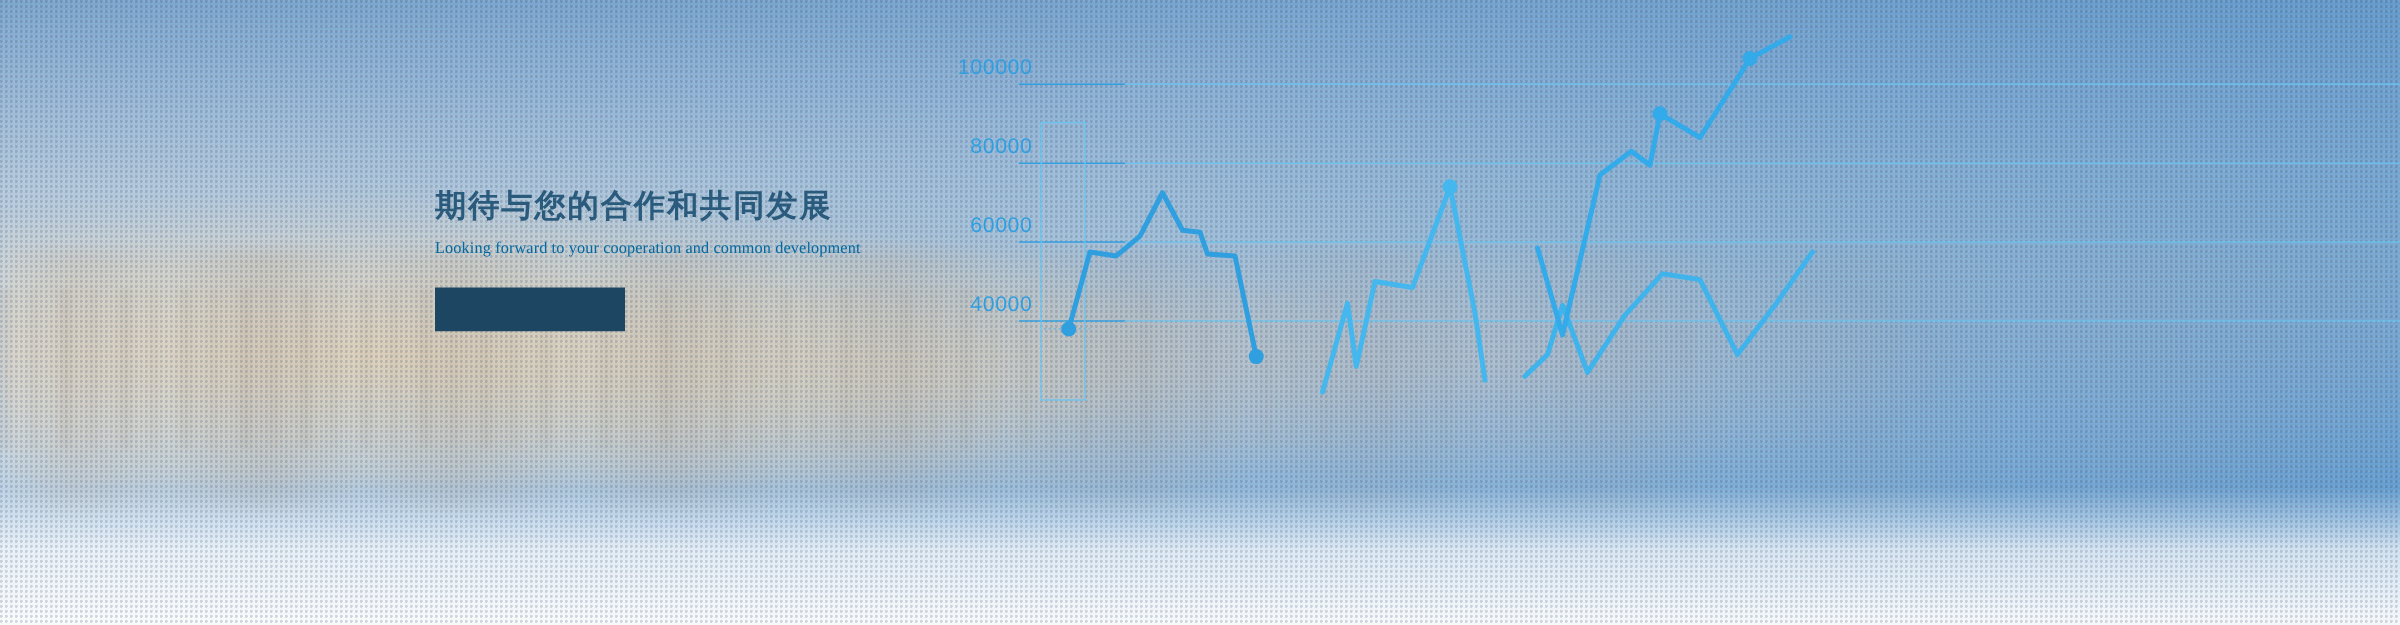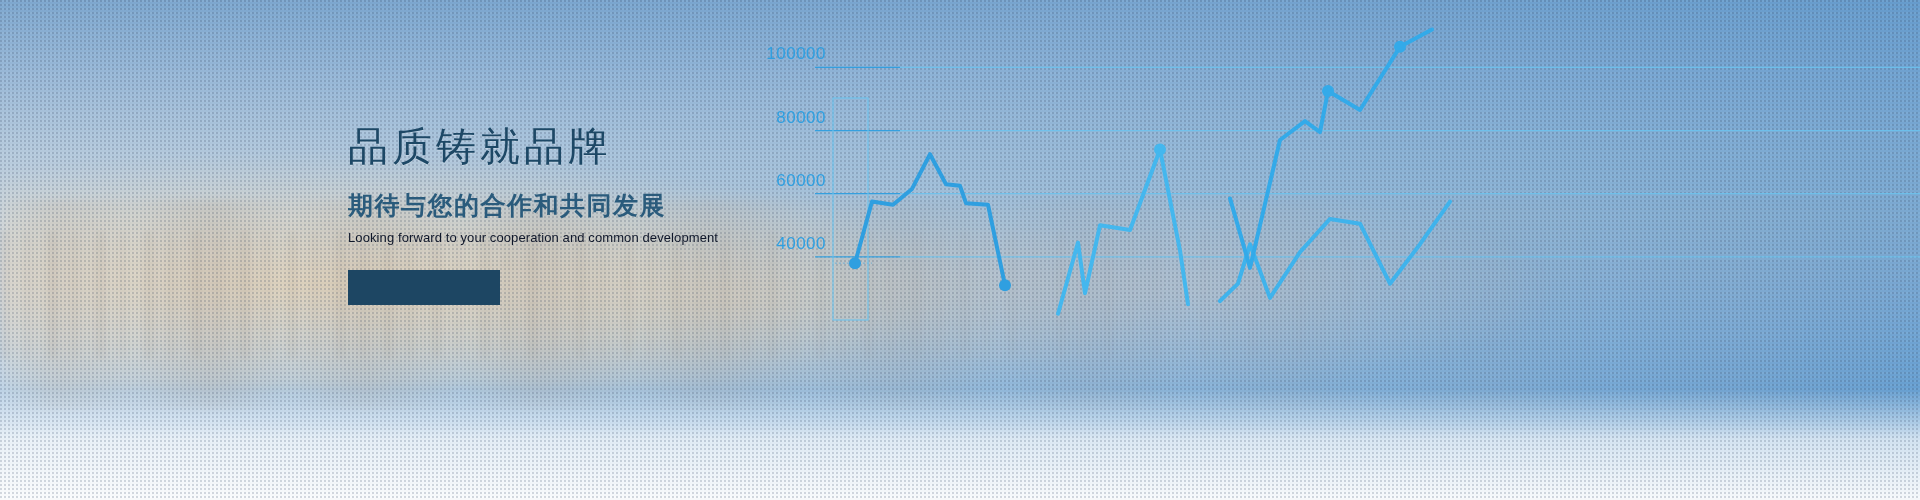--- a/index.html
+++ b/index.html
@@ -113,23 +113,24 @@
     font-size:25px;line-height:1.0;
     letter-spacing:1.5px;
     color:#2a5b7c;
     font-weight:700;
     white-space:nowrap;
   }
   .engline{
     margin-top:13px;
     font-size:13px;line-height:1.1;
     letter-spacing:.1px;
-    color:#0f172a;
+    color:#0369a1;
     font-weight:400;
     white-space:nowrap;
+    font-family:Liberation Serif, serif;
   }
   .cta{
     margin-top:25px;
     width:152px;height:35px;
     background:#1d4663;
     border:none;
     display:block;
     cursor:pointer;
     padding:0;
     font-size:13px;
@@ -155,21 +156,20 @@
 
   <div class="bg-sky"></div>
   <div class="bg-haze"></div>
   <div class="bg-city"></div>
   <div class="bg-city2"></div>
   <div class="bg-ground"></div>
   <div class="bg-dots"></div>
   <div class="bg-scan"></div>
 
   <div class="copy">
-    <div class="headline">品质铸就品牌</div>
     <div class="subline">期待与您的合作和共同发展</div>
     <div class="engline">Looking forward to your cooperation and common development</div>
     <button class="cta"></button>
   </div>
 
   <div class="chart">
     <svg id="chart-svg" viewBox="0 0 1160 500" xmlns="http://www.w3.org/2000/svg" preserveAspectRatio="none">
       <g id="grid-lines">
           <line x1="55" y1="67.36842105263159" x2="140" y2="67.36842105263159" stroke="#2f9fe0" stroke-width="1.2" opacity="0.95"></line>
           <line x1="140" y1="67.36842105263159" x2="1160" y2="67.36842105263159" stroke="#6cc4ef" stroke-width="1.2" opacity="0.85" stroke-dasharray="0"></line>

